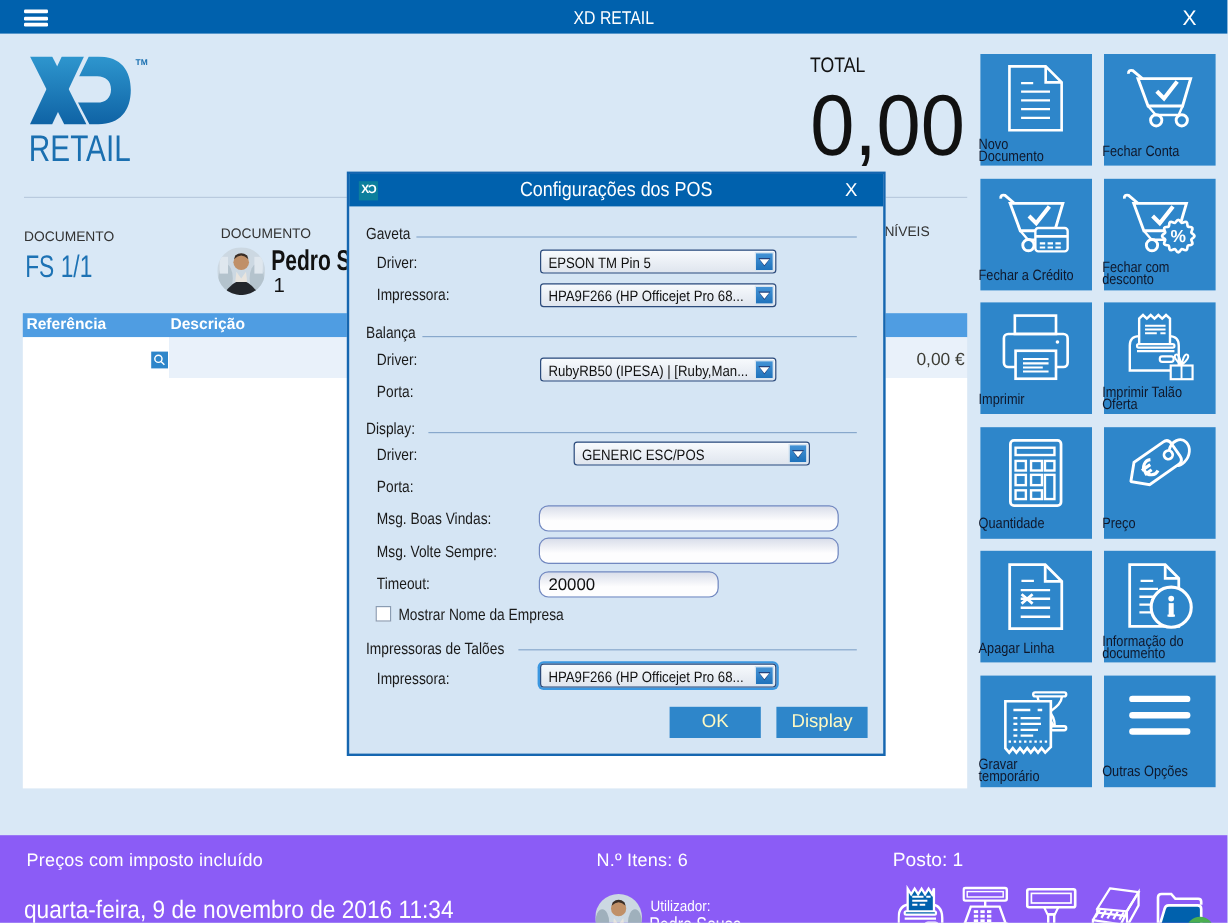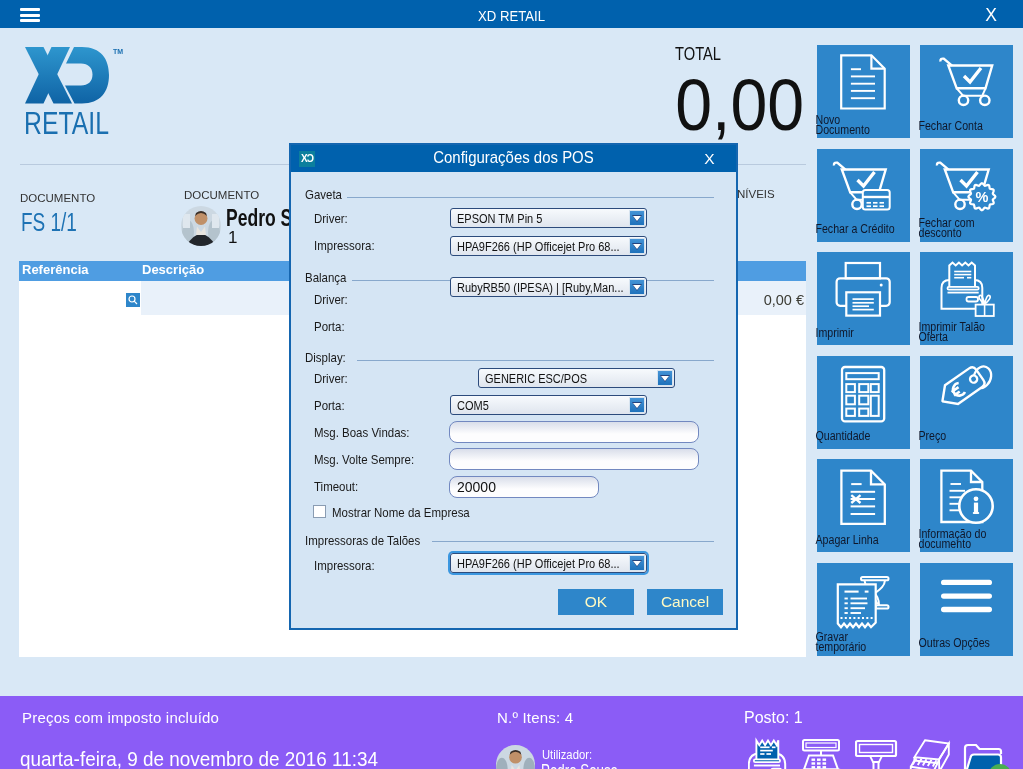--- a/index.html
+++ b/index.html
@@ -339,21 +339,21 @@
           <rect x="21" y="43.8" width="51" height="5.4" rx="2.7"></rect>
         </g>
       </svg>
     <div class="t" style="bottom:7.5px">Outras Opções</div>
     </div>
   </div>
 
 <div class="bottombar">
   <div class="bb1">Preços com imposto incluído</div>
   <div class="bb2">quarta-feira, 9 de novembro de 2016 11:34</div>
-  <div class="bbi">N.º Itens: 4</div>
+  <div class="bbi">N.º Itens: 6</div>
   <div class="bbu1">Utilizador:</div>
   <div class="bbu2">Pedro Sousa</div>
   <div class="bbp">Posto: 1</div>
   <div class="avatar" style="left:496px;top:49px;width:39px;height:39px;">
     <svg width="39" height="39" viewBox="0 0 40 40">
       <rect width="40" height="40" fill="#ccd8e2"></rect>
       <ellipse cx="6" cy="25" rx="6" ry="12" fill="#9fb0bc"></ellipse>
       <ellipse cx="34" cy="25" rx="6" ry="12" fill="#9fb0bc"></ellipse>
       <circle cx="20" cy="12.5" r="6.5" fill="#c09068"></circle>
       <path d="M14,10 q6,-6 12,0 l-1,-3 q-5,-4 -10,0 z" fill="#3a2e26"></path>
@@ -437,50 +437,46 @@
     </div>
   <div class="flbl" style="top:93px;">Impressora:</div>
   <div class="combo" style="top:91px;">
       <span class="tx">HPA9F266 (HP Officejet Pro 68...</span>
       <span class="arr"></span>
     </div>
 
   <div class="sect" style="left:13.5px;top:125px;">Balança</div>
   <div class="sline" style="left:61px;top:135px;width:362px;"></div>
   <div class="flbl" style="top:147px;">Driver:</div>
-  <div class="combo" style="top:132px;">
+  <div class="combo" style="top:153px;">
       <span class="tx">RubyRB50 (IPESA) | [Ruby,Man...</span>
       <span class="arr"></span>
     </div>
   <div class="flbl" style="top:174px;">Porta:</div>
 
   <div class="sect" style="left:13.5px;top:205px;">Display:</div>
   <div class="sline" style="left:66px;top:215px;width:357px;"></div>
   <div class="flbl" style="top:226px;">Driver:</div>
   <div class="combo" style="top:223px;margin-left:28px;">
       <span class="tx">GENERIC ESC/POS</span>
       <span class="arr"></span>
     </div>
   <div class="flbl" style="top:253px;">Porta:</div>
-  <div class="combo" style="top:250px;">
-      <span class="tx">COM5</span>
-      <span class="arr"></span>
-    </div>
   <div class="flbl" style="top:280px;">Msg. Boas Vindas:</div>
   <div class="tinput" style="top:276px;width:250px;"></div>
   <div class="flbl" style="top:307px;">Msg. Volte Sempre:</div>
   <div class="tinput" style="top:303px;width:250px;"></div>
   <div class="flbl" style="top:334px;">Timeout:</div>
   <div class="tinput" style="top:331px;width:150px;">20000</div>
   <div style="position:absolute;left:22px;top:360px;width:13px;height:13px;background:#fff;border:1px solid #8a9cb2;"></div>
   <div class="flbl" style="left:41px;top:360px;">Mostrar Nome da Empresa</div>
 
   <div class="sect" style="left:13.5px;top:388px;">Impressoras de Talões</div>
   <div class="sline" style="left:141px;top:396px;width:282px;"></div>
   <div class="flbl" style="top:413px;">Impressora:</div>
   <div class="combo" style="top:408px;box-shadow:0 0 0 2px #3b97e0;">
       <span class="tx">HPA9F266 (HP Officejet Pro 68...</span>
       <span class="arr"></span>
     </div>
 
   <div class="okbtn" style="left:267px;top:444px;">OK</div>
-  <div class="okbtn" style="left:356px;top:444px;width:76px;">Cancel</div>
+  <div class="okbtn" style="left:356px;top:444px;width:76px;">Display</div>
 </div>
 
 </body></html>

